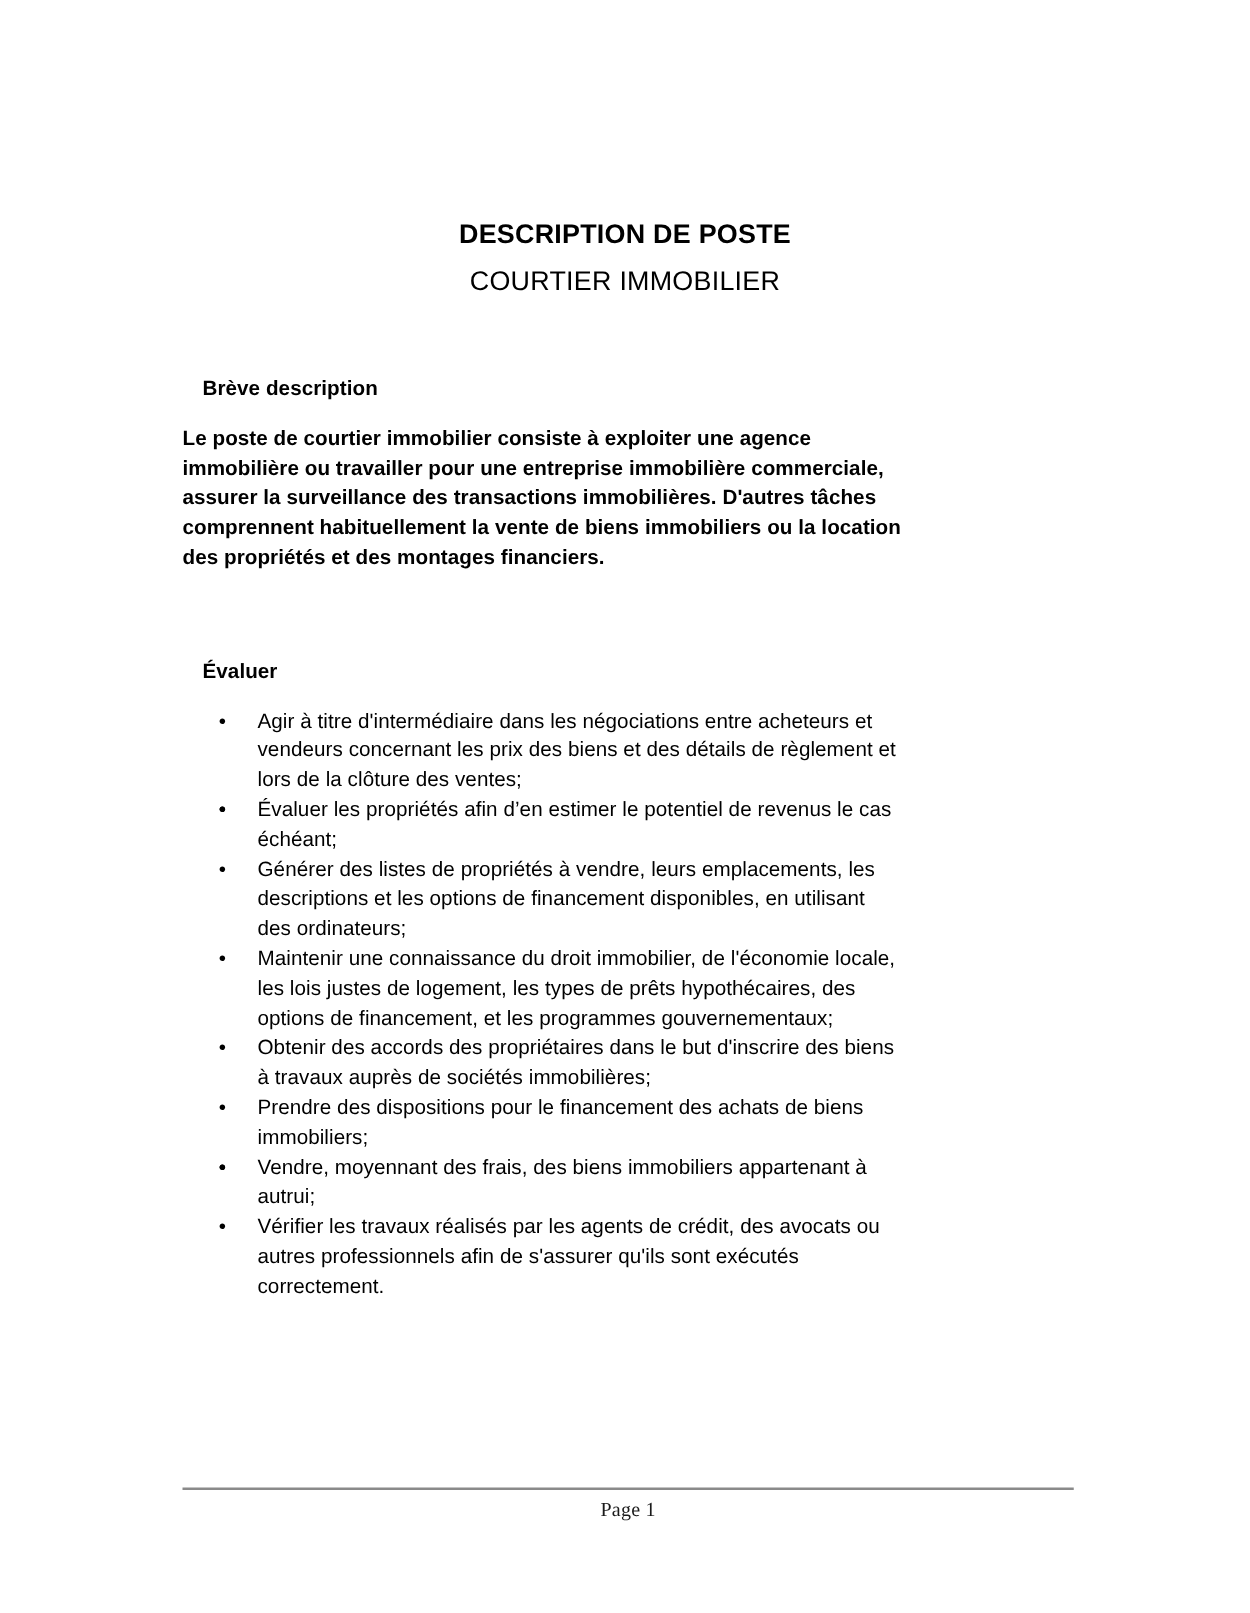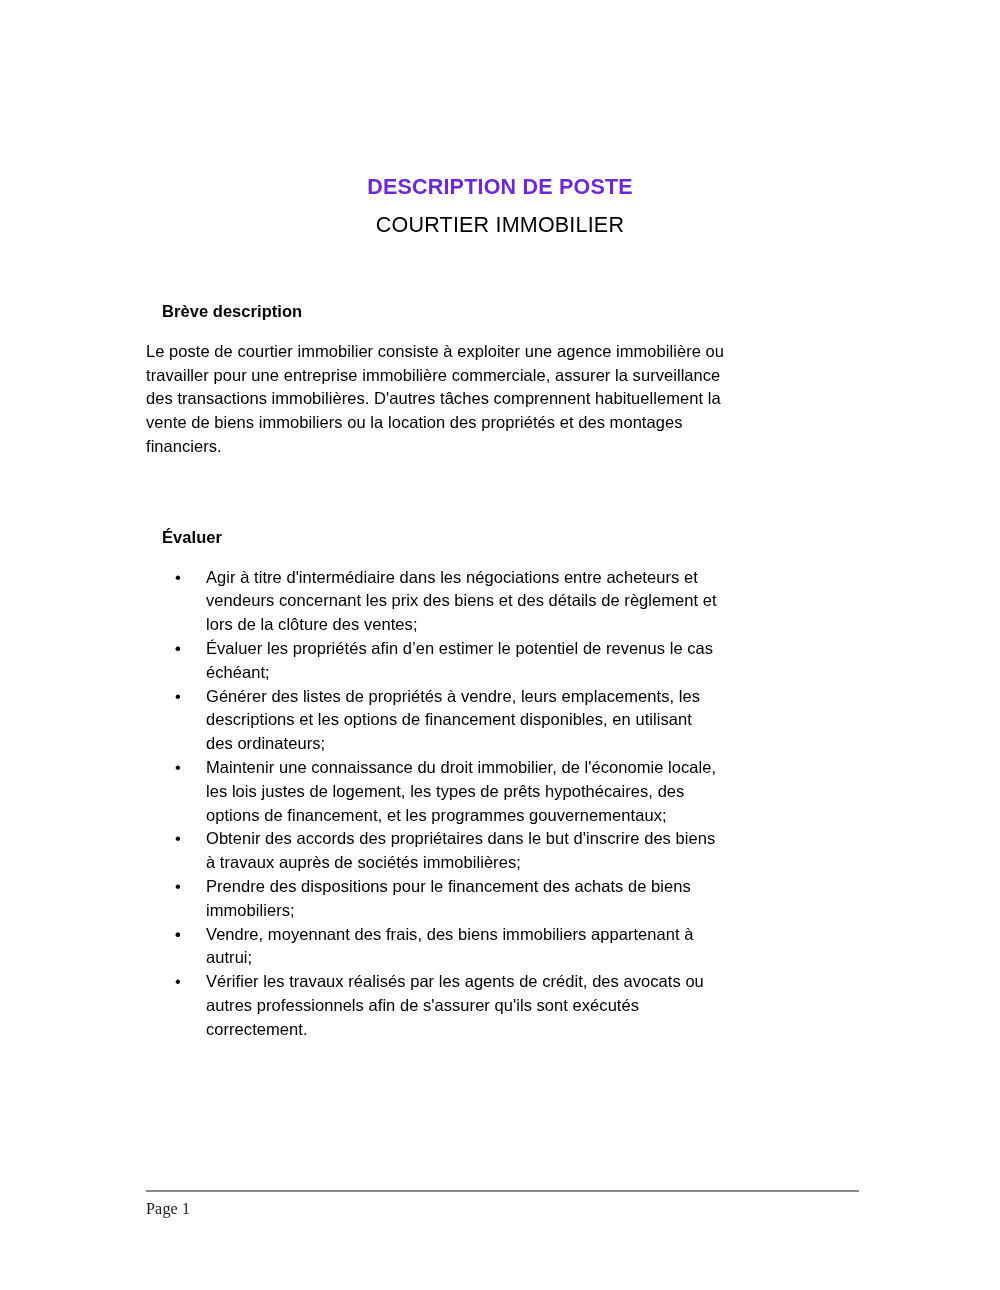--- a/index.html
+++ b/index.html
@@ -67,20 +67,21 @@
     margin: 16px;
     letter-spacing: 0.05px;
   }
 
   .para {
     font-size: 16.5px;
     line-height: 23.8px;
     margin: 0;
     letter-spacing: 0.05px;
     width: 580px;
+    font-weight: bold;
   }
 
   .section-gap { height: 51px; }
 
   
   ul.task-list {
     list-style: none;
     margin: 0;
     padding: 0;
   }
@@ -113,33 +114,33 @@
     height: 0;
     border: none;
     border-top: 2px solid #8a8a8a;
     margin: 0;
     width: 713px;
   }
   .footer-pagenum {
     font-family: "Liberation Serif", serif;
     font-size: 16px;
     line-height: 20px;
-    text-align: left;
+    text-align: center;
     margin: 7px 0 0 0;
     color: #1a1a1a;
     letter-spacing: 0.2px;
   }
 </style>
 </head>
 <body>
 
 <div class="page">
 
   <div class="title-block">
-    <h1 class="doc-title" id="doc-title" style="color: #6d28d9;">DESCRIPTION DE POSTE</h1>
+    <h1 class="doc-title" id="doc-title" style="color: #000000;">DESCRIPTION DE POSTE</h1>
     <h2 class="doc-subtitle">COURTIER IMMOBILIER</h2>
   </div>
 
   <div class="content">
 
     <div class="section">
       <div class="section-heading">Brève description</div>
       <p class="para">Le poste de courtier immobilier consiste à exploiter une agence immobilière ou travailler pour une entreprise immobilière commerciale, assurer la surveillance des transactions immobilières. D'autres tâches comprennent habituellement la vente de biens immobiliers ou la location des propriétés et des montages financiers.</p>
     </div>
 

